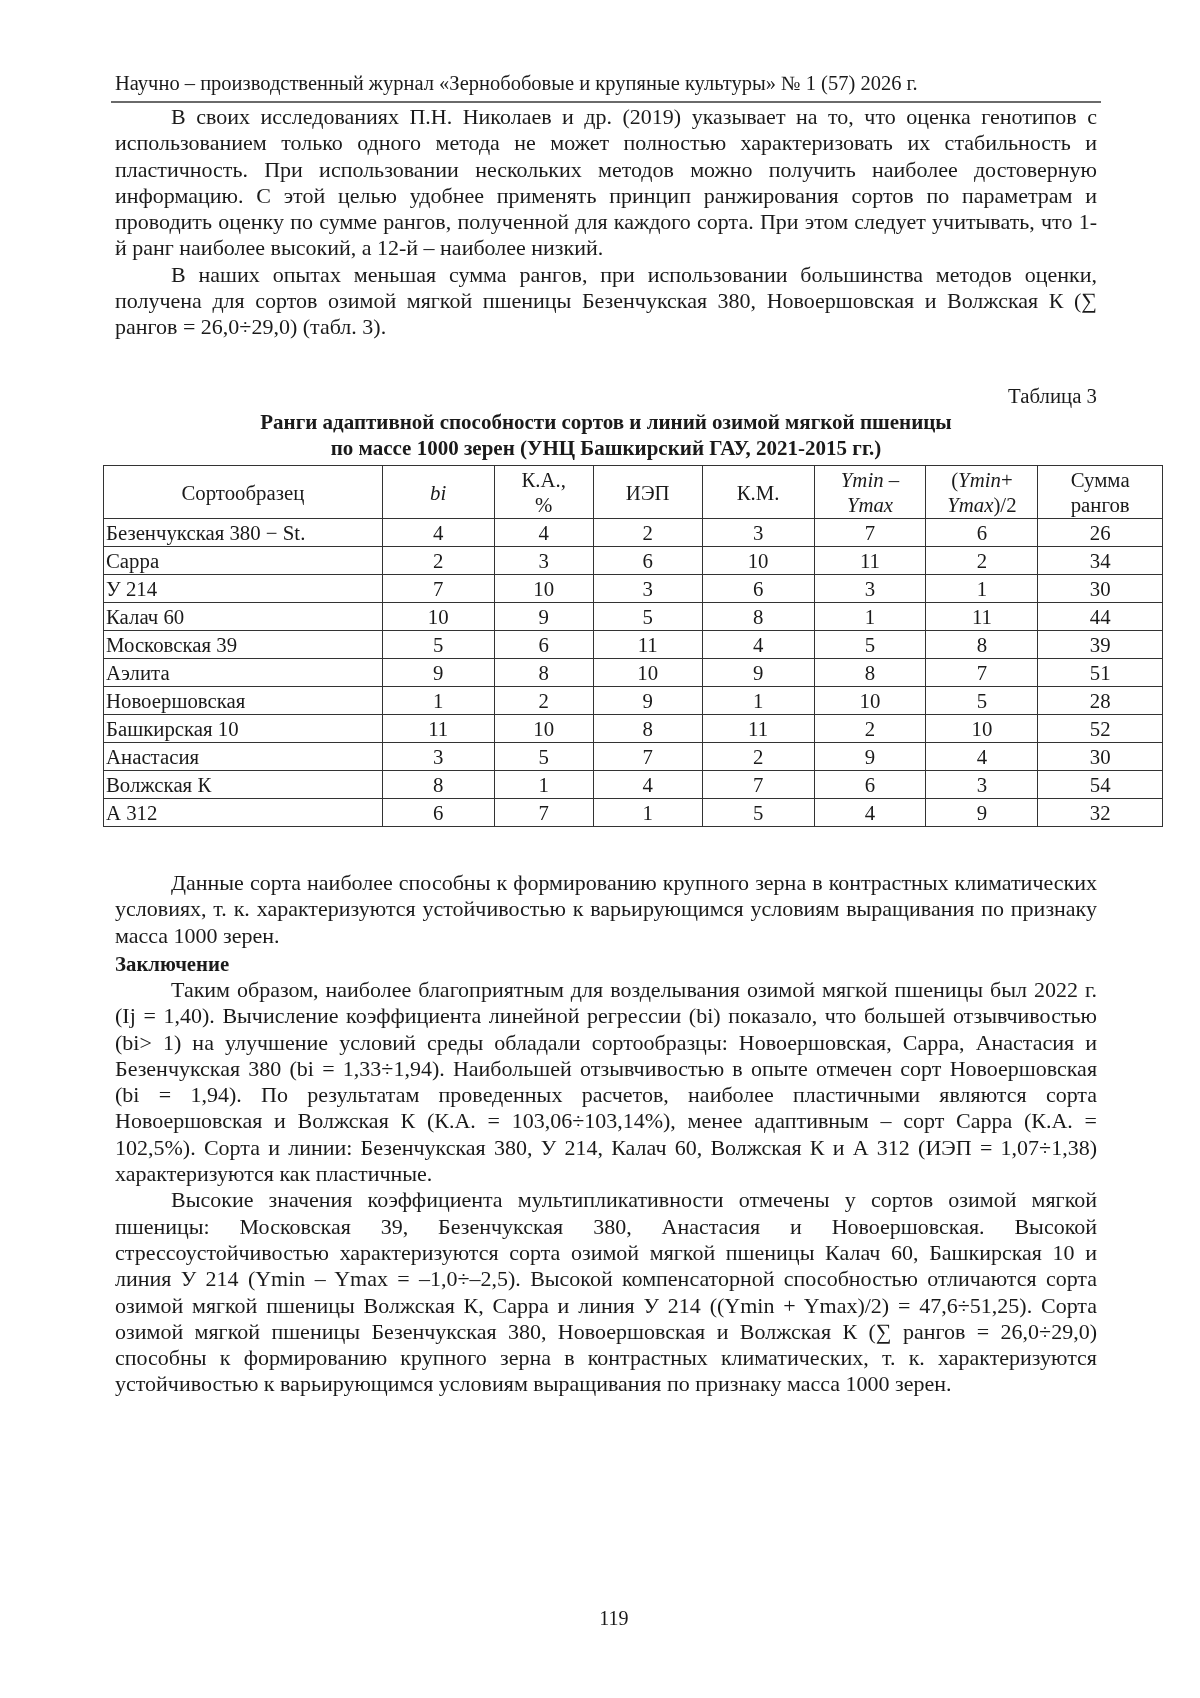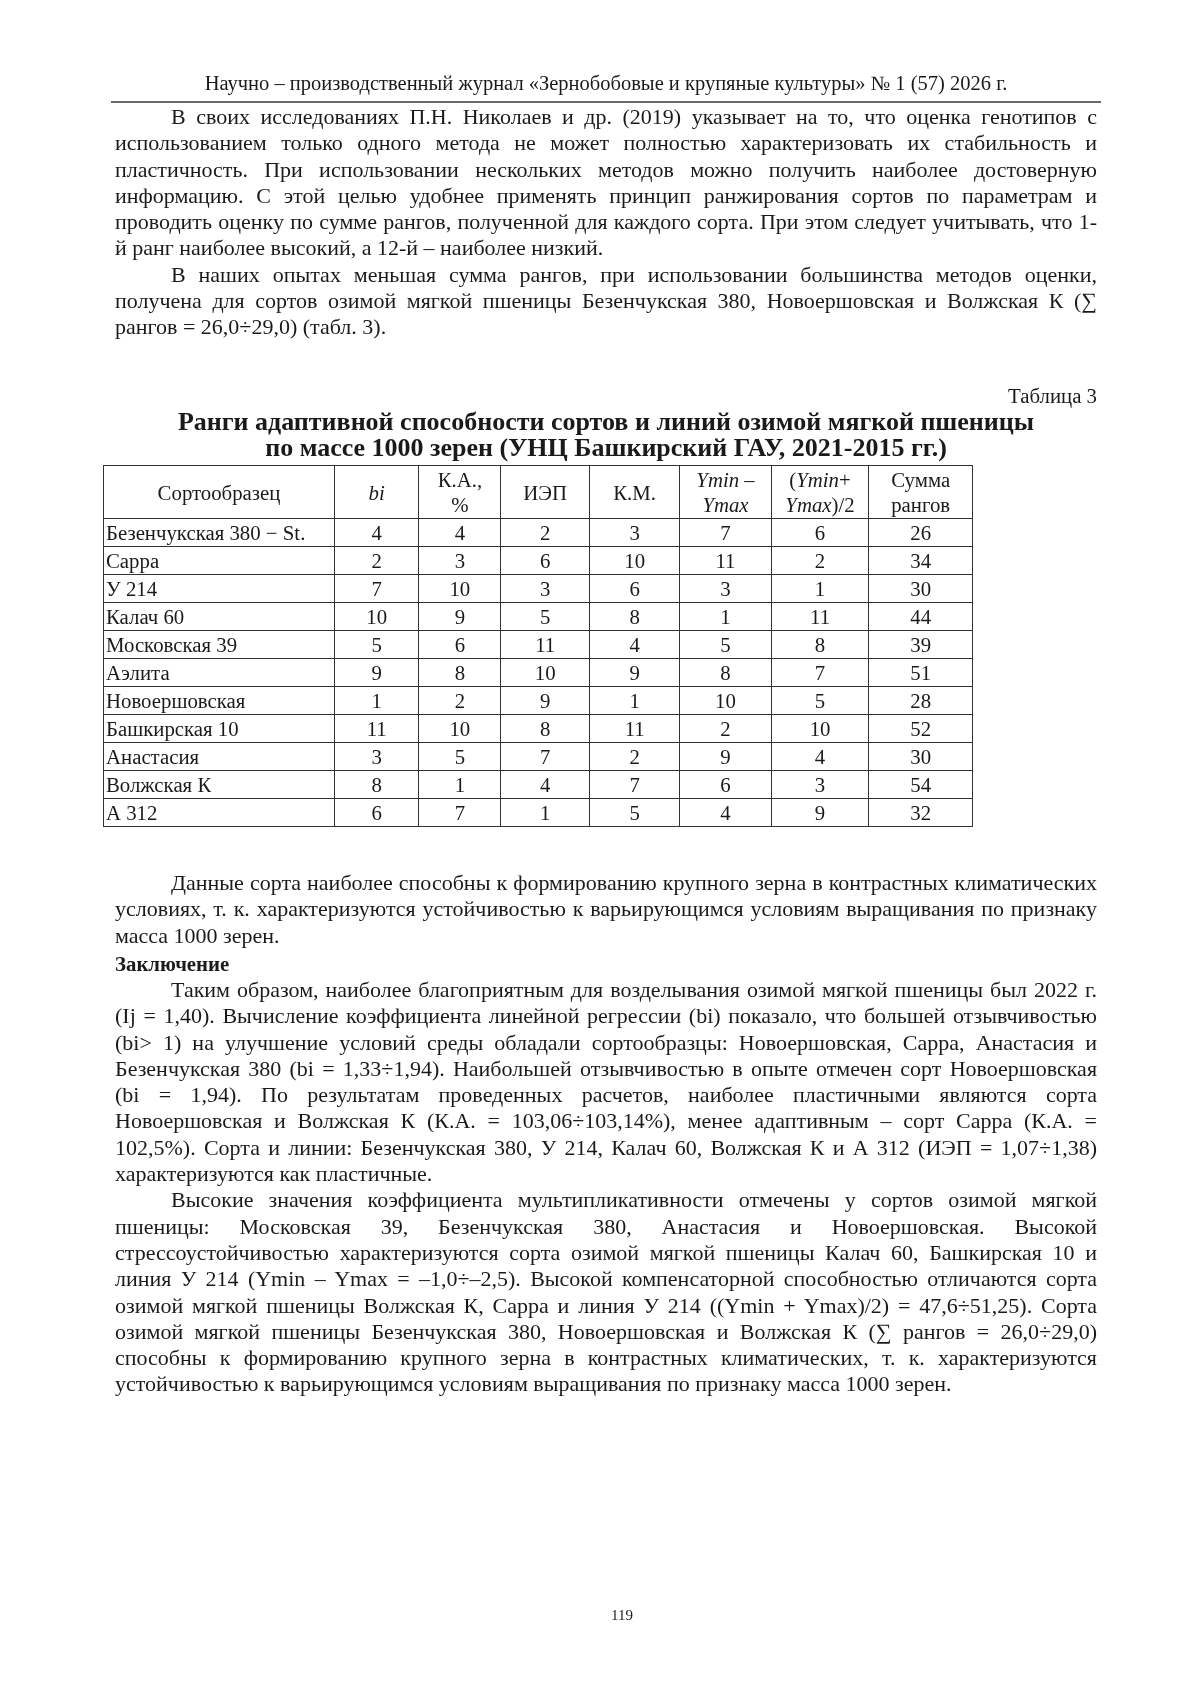--- a/index.html
+++ b/index.html
@@ -4,50 +4,50 @@
   <style>
     html, body { margin: 0; padding: 0; background: #ffffff; }
     body {
       width: 1200px; height: 1698px; position: relative; overflow: hidden;
       font-family: "Liberation Serif", "DejaVu Serif", serif;
       color: #1a1a1a;
     }
     .page { position: absolute; left: 115px; top: 0; width: 982px; }
     .header {
       position: absolute; left: 0; top: 71px; width: 982px;
-      font-size: 20.5px; text-align: center; white-space: nowrap; line-height: 24px;
+      font-size: 20.5px; text-align: left; white-space: nowrap; line-height: 24px;
     }
     .header-rule {
       position: absolute; left: -4px; top: 101px; width: 990px; height: 2px;
       background: #6a6a6a;
     }
     .text {
       position: absolute; left: 0; width: 982px;
       font-size: 22px; line-height: 26.3px; text-align: justify;
     }
     .text p { margin: 0; text-indent: 56px; }
     #p-top { top: 104px; }
     .caption-label { position: absolute; left: 0; top: 383px; width: 982px; font-size: 20.8px; line-height: 26px; text-align: right; }
-    .caption-title { position: absolute; left: 0; top: 409px; width: 982px; font-size: 26px; line-height: 26px; text-align: center; font-weight: bold; }
+    .caption-title { position: absolute; left: 0; top: 409px; width: 982px; font-size: 21px; line-height: 26px; text-align: center; font-weight: bold; }
     table.ranks {
-      position: absolute; left: -12px; top: 465px; width: 870px;
+      position: absolute; left: -12px; top: 465px; width: 1060px;
       border-collapse: collapse; font-size: 20.8px; line-height: 24px;
     }
     table.ranks th, table.ranks td {
       border: 1.5px solid #333; padding: 0 3px; text-align: center;
       font-weight: normal;
     }
     table.ranks th { height: 52px; line-height: 25px; }
     table.ranks td { height: 27px; }
     table.ranks td.name { text-align: left; padding-left: 2px; }
     .it { font-style: italic; }
     #p-after { top: 870px; }
     .concl-title { position: absolute; left: 0; top: 951px; width: 982px; font-size: 20.8px; font-weight: bold; line-height: 26px; }
     #p-concl { top: 977px; font-family: Liberation Serif, serif; }
-    .pagenum { position: absolute; left: 16px; top: 1607px; width: 982px; text-align: center; font-size: 15px; }
+    .pagenum { position: absolute; left: 8px; top: 1607px; width: 982px; text-align: center; font-size: 20px; }
   </style>
 </head>
 <body>
 
 <div class="page">
   <div class="header">Научно – производственный журнал «Зернобобовые и крупяные культуры» № 1 (57) 2026 г.</div>
   <div class="header-rule"></div>
 
   <div class="text" id="p-top">
     <p>В своих исследованиях П.Н. Николаев и др. (2019) указывает на то, что оценка генотипов с использованием только одного метода не может полностью характеризовать их стабильность и пластичность. При использовании нескольких методов можно получить наиболее достоверную информацию. С этой целью удобнее применять принцип ранжирования сортов по параметрам и проводить оценку по сумме рангов, полученной для каждого сорта. При этом следует учитывать, что 1-й ранг наиболее высокий, а 12-й – наиболее низкий.</p>

